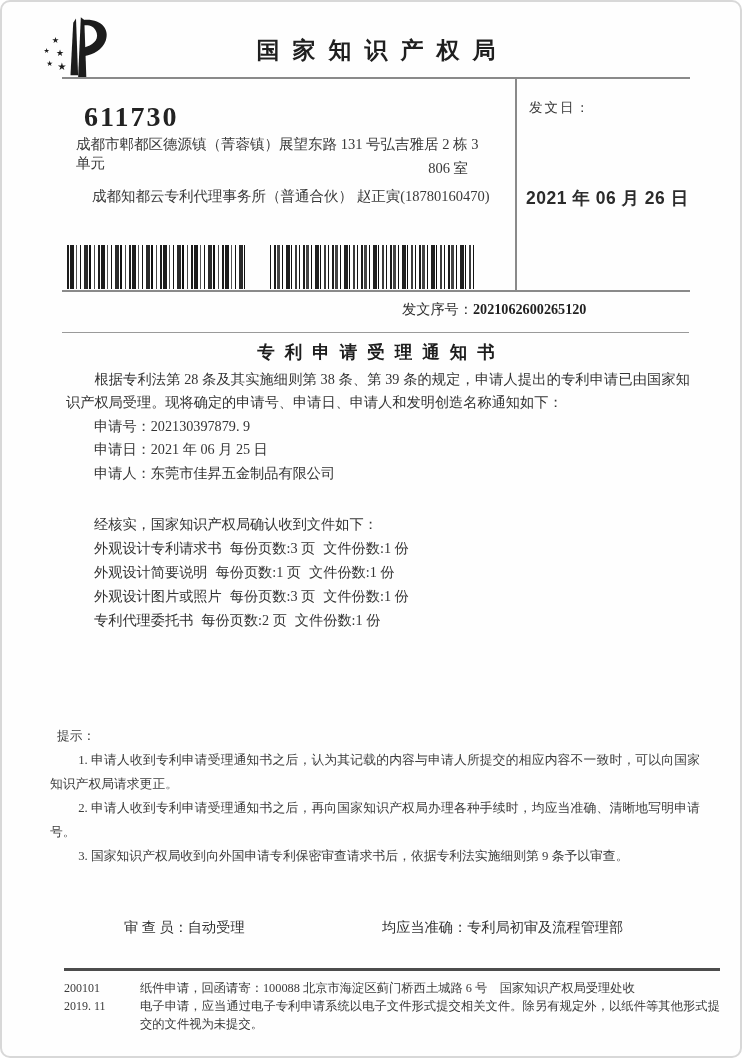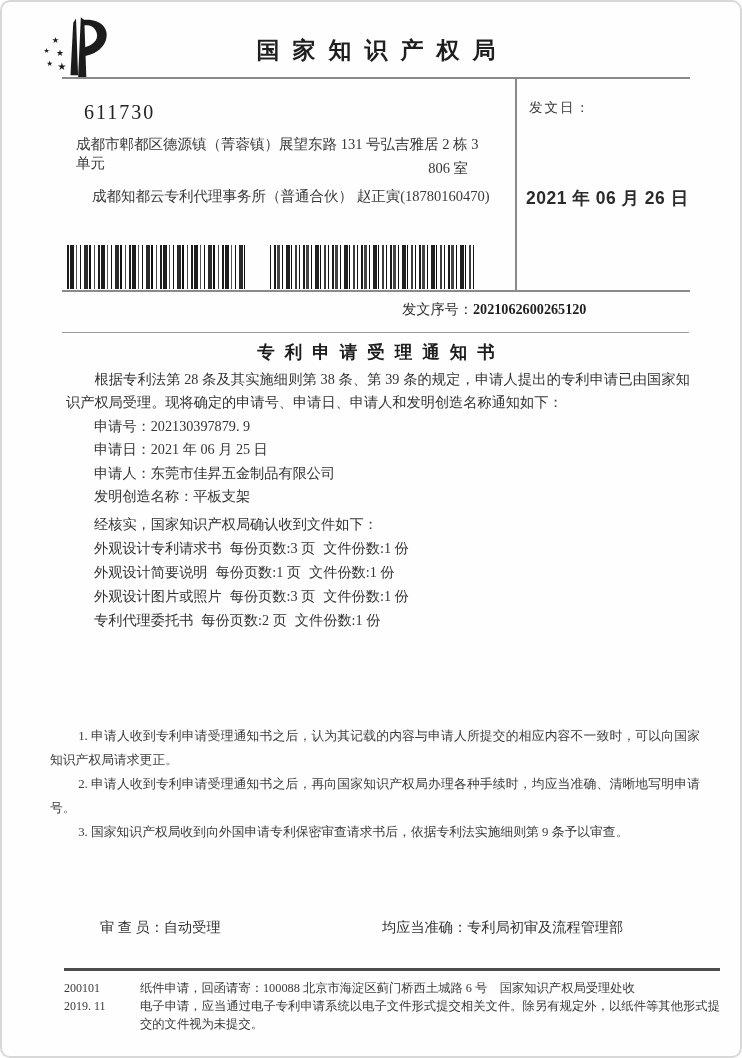--- a/index.html
+++ b/index.html
@@ -21,21 +21,21 @@
     text-align:center;
     font-size:23px;font-weight:bold;color:#1f1f1f;
     letter-spacing:13px;padding-left:13px;box-sizing:border-box;
   }
   .rule{background:#8a8a8a;}
   .rule-top{left:60px;top:75px;width:628px;height:2px;}
   .vline-datebox{left:513px;top:75px;width:2px;height:215px;background:#8a8a8a;}
   .rule-mid{left:60px;top:288px;width:628px;height:2px;}
   .rule-ref{left:60px;top:330px;width:627px;height:1px;background:#9a9a9a;}
   
-  .postcode{left:82px;top:99px;font-size:20px;font-weight:normal;letter-spacing:2px;color:#222;}
+  .postcode{left:82px;top:99px;font-size:28px;font-weight:bold;letter-spacing:2px;color:#222;}
   .addr1{left:74px;top:133px;width:406px;font-size:14.5px;color:#383838;}
   .addr2{left:60px;top:157px;width:406px;text-align:right;font-size:14.5px;color:#383838;}
   .agency{left:90px;top:185px;font-size:14.5px;color:#383838;}
   
   .dispatch-label{left:527px;top:97px;font-size:13.5px;letter-spacing:2px;color:#3a3a3a;}
   .dispatch-date{left:524px;top:158px;font-size:17.5px;font-weight:bold;color:#2b2b2b;
     font-family:"Liberation Sans","DejaVu Sans",sans-serif;letter-spacing:0.5px;margin-top:26px;}
   
   .barcode{top:243px;height:44px;}
   .barcode-1{left:65px;width:178px;
@@ -62,21 +62,21 @@
     text-indent:2em;text-align:justify;color:#333;}
   .fields{left:92px;top:413px;font-size:14.2px;line-height:23.3px;color:#333;}
   .received{left:92px;top:510px;font-size:14.2px;line-height:24px;color:#333;}
   .doc-line span{margin-right:8px;}
   
   .tips{left:48px;top:722px;width:650px;font-size:12.8px;line-height:24px;color:#3c3c3c;}
   .tips-title{padding-left:7px;}
   .tips p{margin:0;text-indent:2.2em;text-align:justify;}
   
   .signoff{top:916px;font-size:14.2px;color:#333;}
-  .examiner{left:98px;}
+  .examiner{left:122px;}
   .dept{left:380px;}
   
   .footer-rule{left:62px;top:966px;width:656px;height:3px;background:#4c4c4c;}
   .footer-codes{left:62px;top:977px;font-size:12px;line-height:18px;color:#3a3a3a;}
   .footer-text{left:138px;top:977px;width:580px;font-size:12.3px;line-height:18px;
     color:#3a3a3a;text-align:justify;}
   .footer-text p{margin:0;}
 </style>
 </head>
 <body>
@@ -120,32 +120,32 @@
   <div class="abs rule-ref"></div>
 
   <div class="abs notice-title">专利申请受理通知书</div>
 
   <div class="abs intro">根据专利法第 28 条及其实施细则第 38 条、第 39 条的规定，申请人提出的专利申请已由国家知识产权局受理。现将确定的申请号、申请日、申请人和发明创造名称通知如下：</div>
 
   <div class="abs fields">
     <div><span>申请号：</span><span>202130397879. 9</span></div>
     <div><span>申请日：</span><span>2021 年 06 月 25 日</span></div>
     <div><span>申请人：</span><span>东莞市佳昇五金制品有限公司</span></div>
-    <div><span>发明创造名称：</span><span>平板支架</span></div>
   </div>
 
   <div class="abs received">
     <div>经核实，国家知识产权局确认收到文件如下：</div>
     <div class="doc-line"><span>外观设计专利请求书</span><span>每份页数:3 页</span><span>文件份数:1 份</span></div>
     <div class="doc-line"><span>外观设计简要说明</span><span>每份页数:1 页</span><span>文件份数:1 份</span></div>
     <div class="doc-line"><span>外观设计图片或照片</span><span>每份页数:3 页</span><span>文件份数:1 份</span></div>
     <div class="doc-line"><span>专利代理委托书</span><span>每份页数:2 页</span><span>文件份数:1 份</span></div>
   </div>
 
   <div class="abs tips">
+    <div class="tips-title">提示：</div>
     <p>1. 申请人收到专利申请受理通知书之后，认为其记载的内容与申请人所提交的相应内容不一致时，可以向国家知识产权局请求更正。</p>
     <p>2. 申请人收到专利申请受理通知书之后，再向国家知识产权局办理各种手续时，均应当准确、清晰地写明申请号。</p>
     <p>3. 国家知识产权局收到向外国申请专利保密审查请求书后，依据专利法实施细则第 9 条予以审查。</p>
   </div>
 
   <div class="abs signoff examiner">
     <span>审 查 员：</span><span>自动受理</span>
   </div>
   <div class="abs signoff dept">
     <span>均应当准确：</span><span>专利局初审及流程管理部</span>

